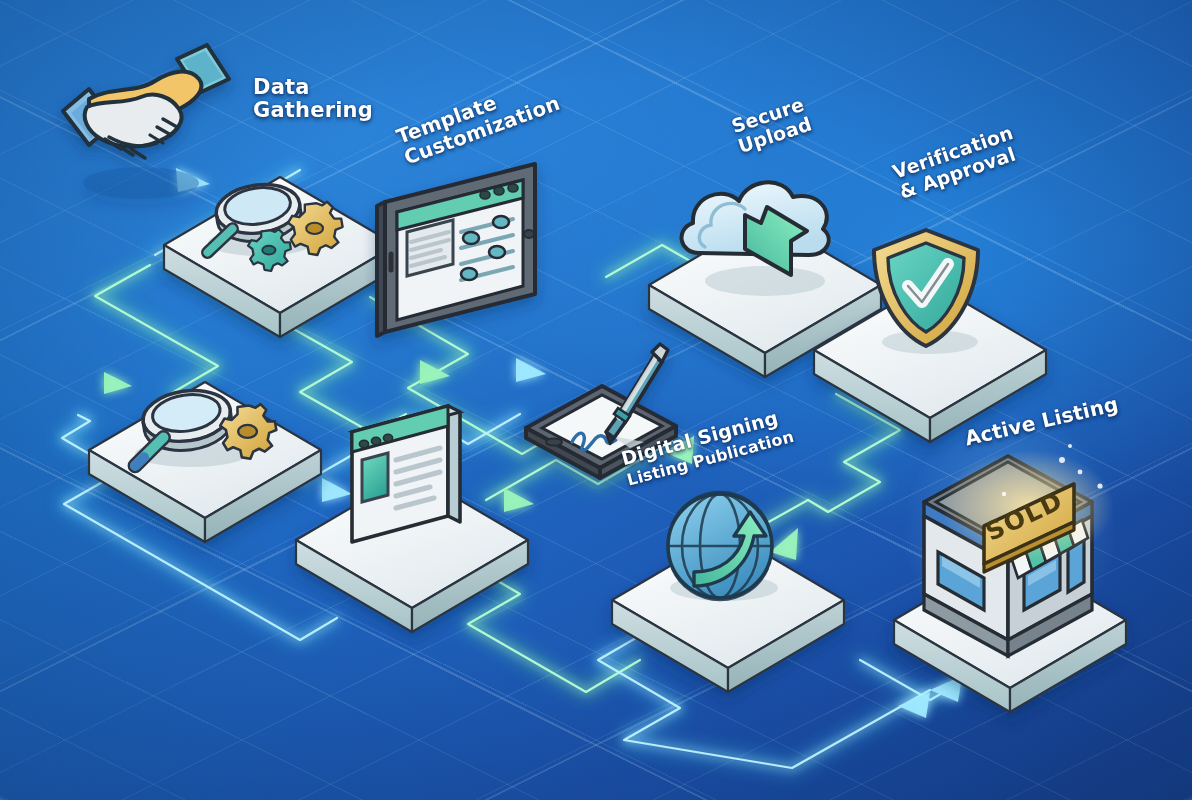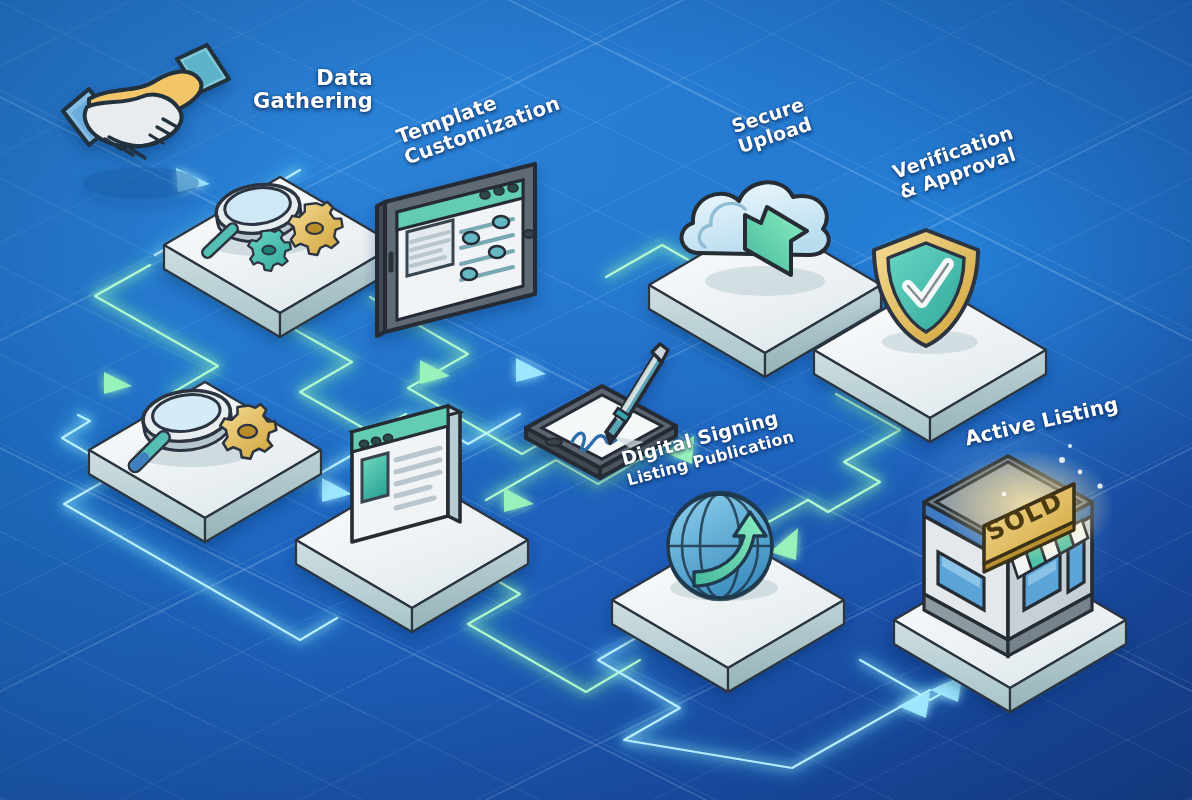--- a/index.html
+++ b/index.html
@@ -83,21 +83,21 @@
     color: #ffffff;
     font-weight: bold;
     line-height: 1.08;
     letter-spacing: 0.2px;
     white-space: pre;
     text-shadow:
       0 2px 4px rgba(6,30,70,0.75),
       0 0 2px rgba(6,30,70,0.55);
     pointer-events: none;
   }
-  .lbl-data       { left: 253px; top: 67px;  font-size: 21px; text-align: right; }
+  .lbl-data       { left: 253px; top: 76px;  font-size: 21px; text-align: left; }
   .lbl-template   { left: 394px; top: 128px; font-size: 20px; transform: rotate(-20deg); transform-origin: left top; }
   .lbl-secure     { left: 729px; top: 117px; font-size: 19px; transform: rotate(-18deg); transform-origin: left top; }
   .lbl-verif      { left: 890px; top: 163px; font-size: 19px; transform: rotate(-19deg); transform-origin: left top; }
   .lbl-signing    { left: 619px; top: 449px; font-size: 19px; transform: rotate(-15deg); transform-origin: left top; }
   .lbl-signing .sub { font-size: 16px; }
   .lbl-active     { left: 963px; top: 429px; font-size: 20px; transform: rotate(-13deg); transform-origin: left top; }
 </style>
 </head>
 <body>
 

